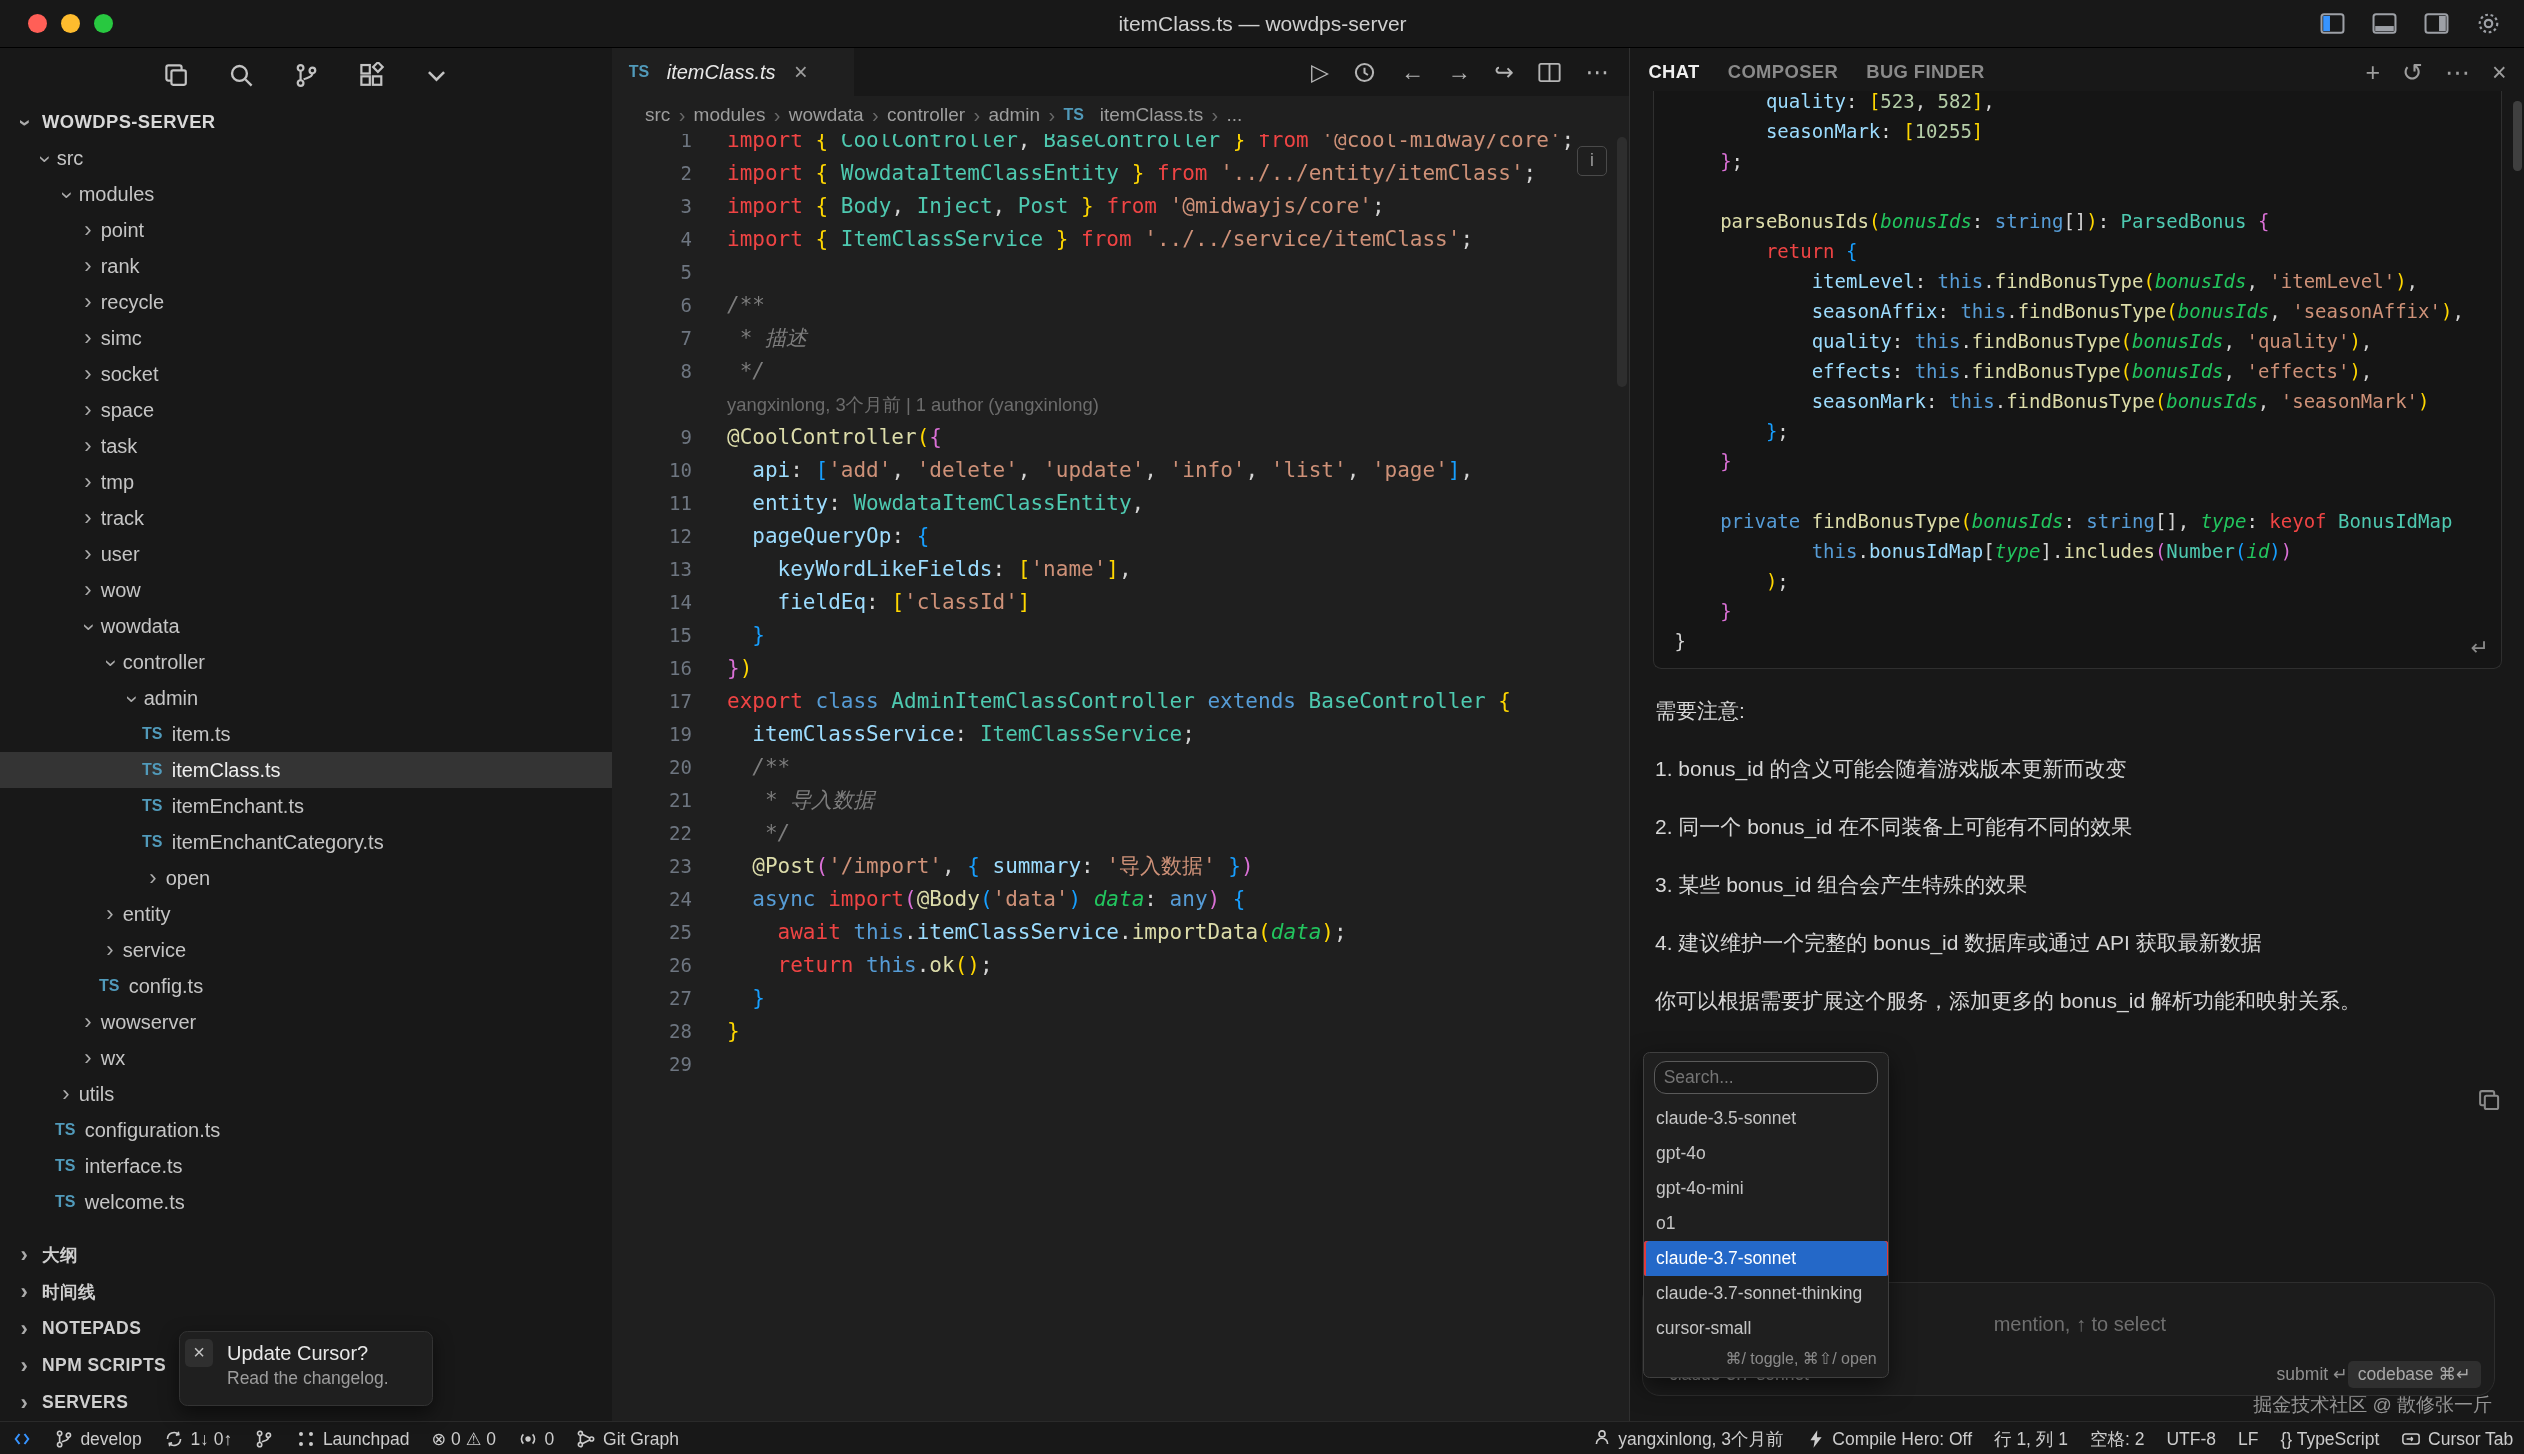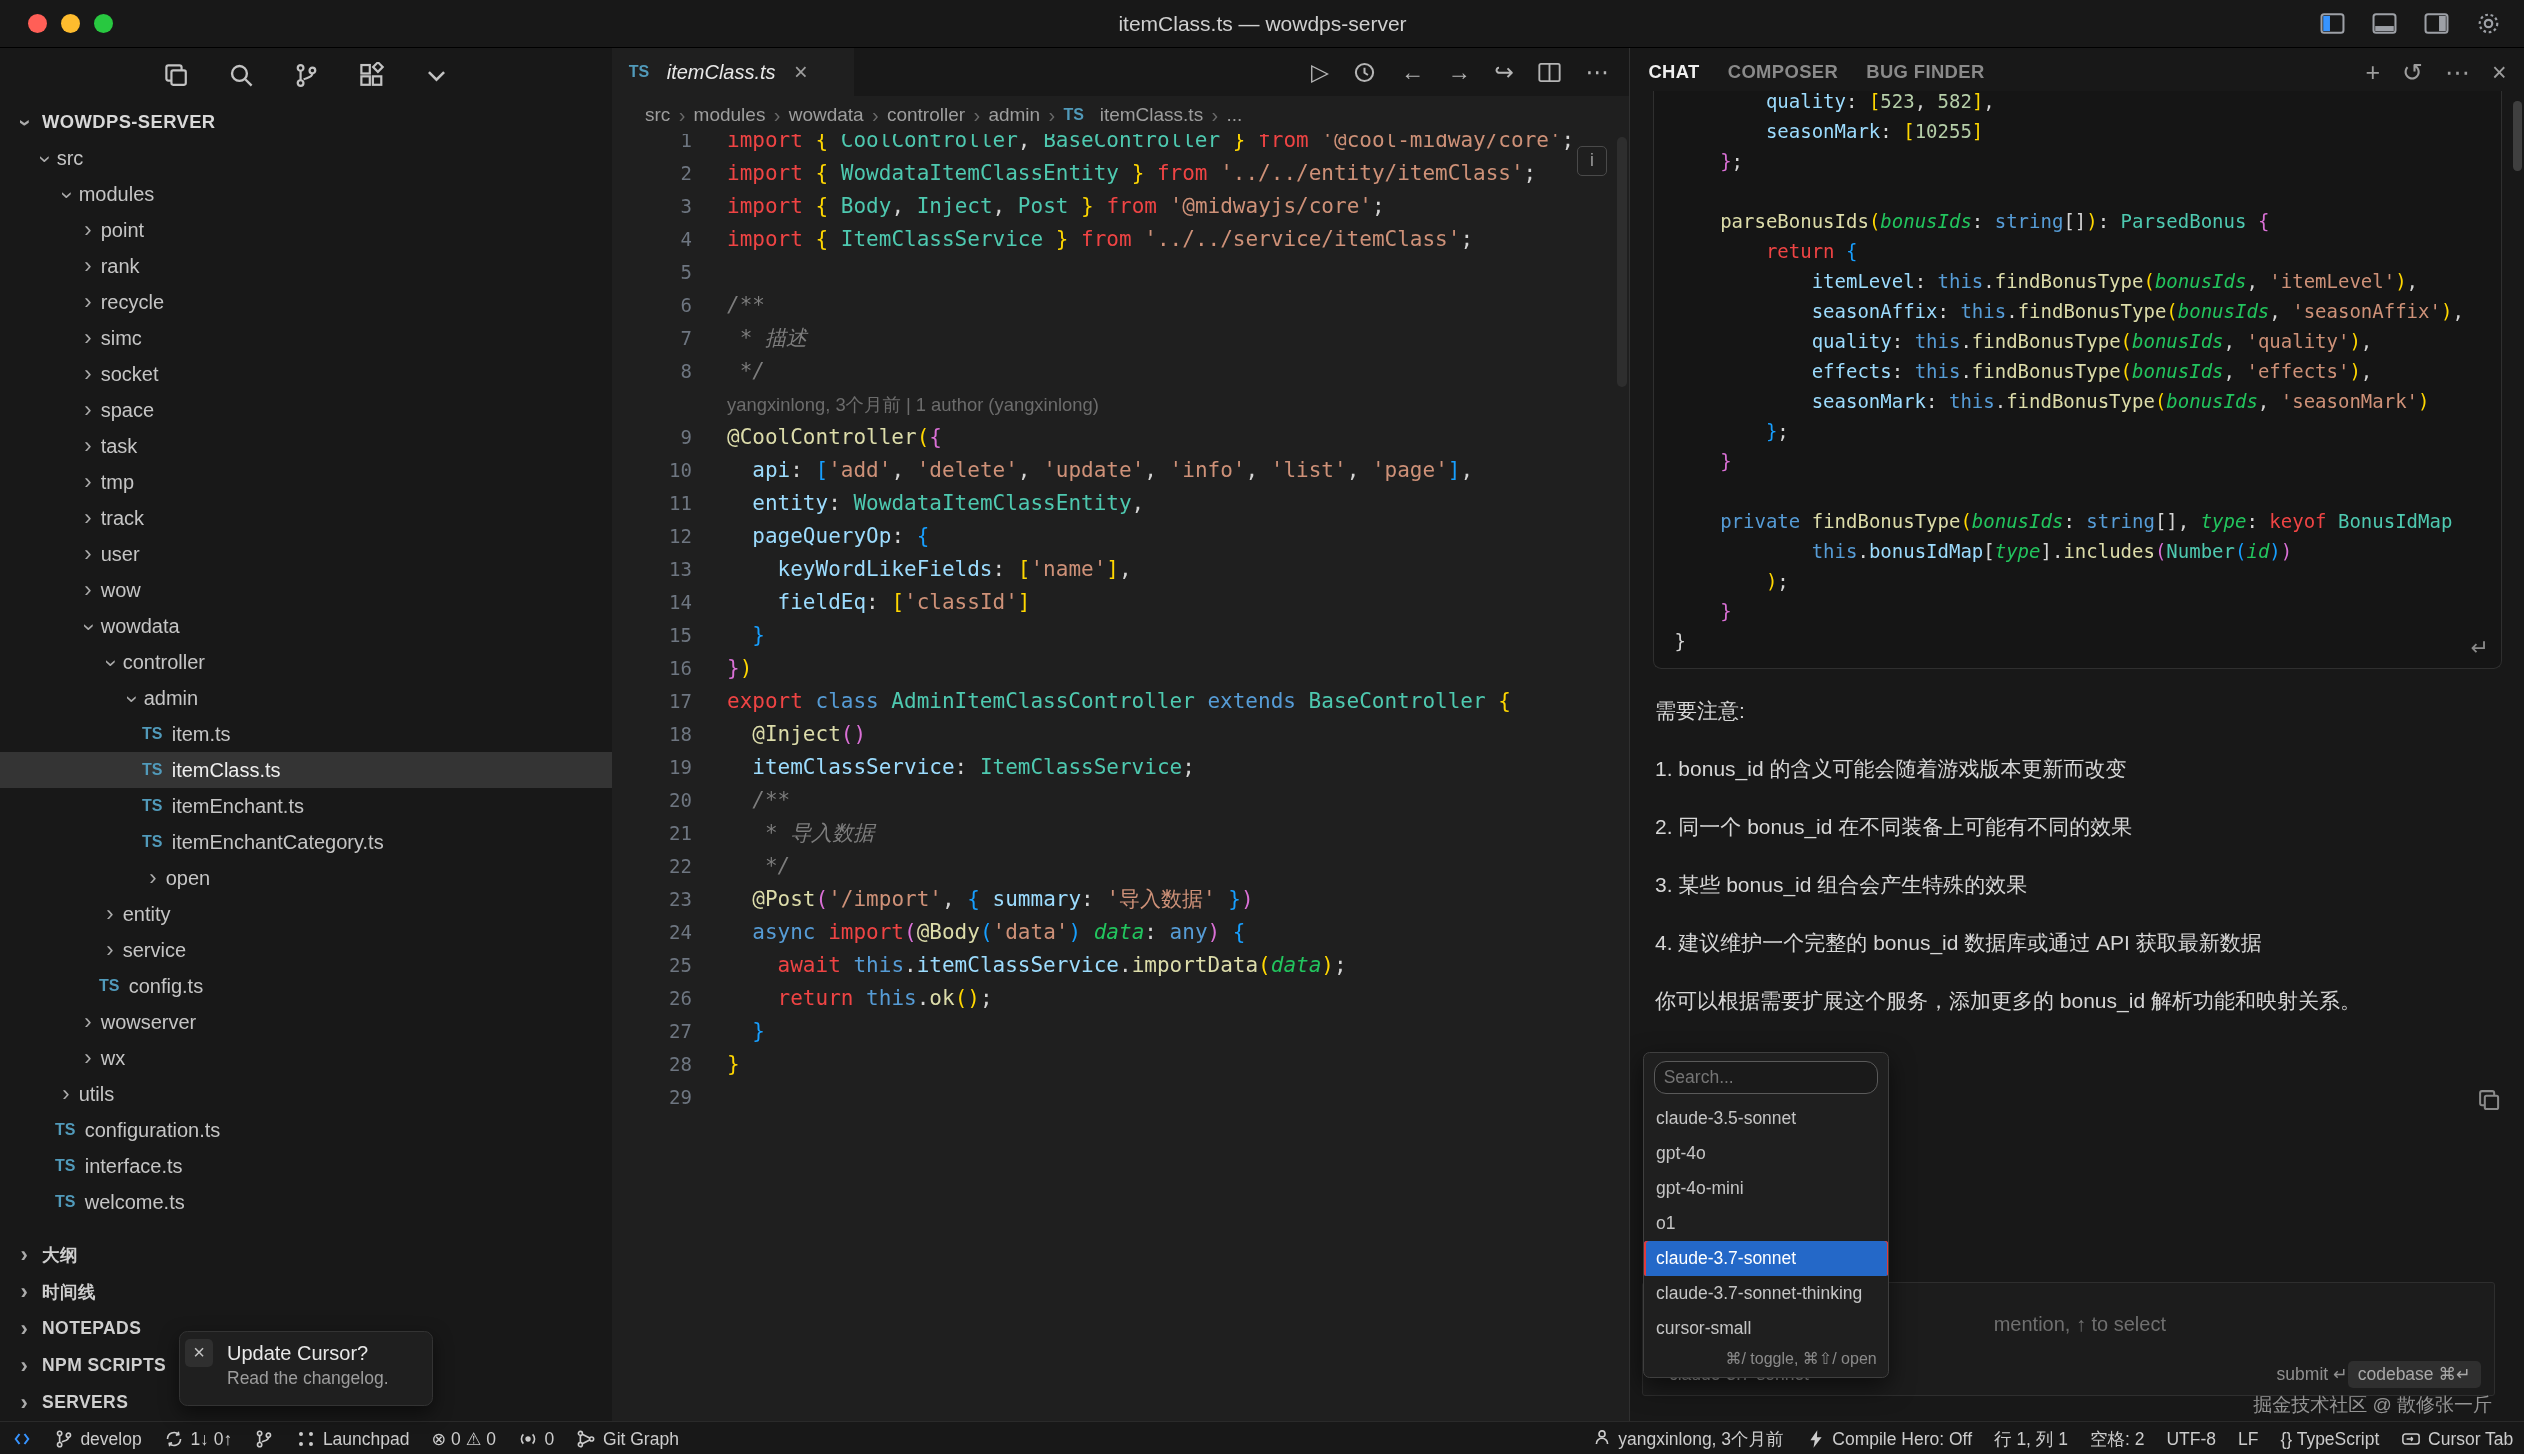--- a/index.html
+++ b/index.html
@@ -90,21 +90,21 @@
   .chatcode .cline{height:30px;line-height:30px;font-size:19px;}
   .chatcode .cline:first-child{margin-top:-13.4px;}
   .blockcorner{position:absolute;right:11.7px;bottom:6.7px;color:#8a8a8a;font-size:22px;cursor:pointer;}
   .notes{padding:28px 28px 0 25px;}
   .notes p{margin:0 0 30px 0;font-size:21px;color:#d6d6d6;}
   .copyic{position:absolute;right:23.4px;width:25px;height:25px;color:#8a8a8a;cursor:pointer;}
   .chatscroll{position:absolute;right:3.3px;top:53px;width:8.3px;height:70px;background:#3f3f3f;border-radius:4.2px;}
 
   
   .inputbox{position:absolute;left:11.7px;right:30px;top:1234px;height:112px;
-    border:1.7px solid #2e2e2e;border-radius:3px;background:#1c1c1c;}
+    border:1.7px solid #2e2e2e;border-radius:18px;background:#1c1c1c;}
   .hint{position:absolute;left:351px;top:30px;font-size:20px;color:#6f6f6f;}
   .inputcontrols{position:absolute;left:0;right:0;bottom:6.7px;display:flex;align-items:center;padding:0 13.4px;}
   .modelpick{display:flex;align-items:center;gap:6.7px;color:#9d9d9d;font-size:17.5px;cursor:pointer;}
   .chevup{display:inline-block;transform:rotate(-90deg);font-size:18.4px;color:#9d9d9d;}
   .inputright{margin-left:auto;display:flex;align-items:center;}
   .submit{color:#8f8f8f;font-size:17.5px;cursor:pointer;}
   .codebasechip{background:#2f2f2f;border-radius:5px;padding:3.3px 10px;color:#a8a8a8;font-size:17.5px;cursor:pointer;}
   .watermark{position:absolute;right:33px;bottom:3.3px;font-size:19px;color:#949494;}
 
   
@@ -420,21 +420,20 @@
           <div class="cline"><span class="lnum"></span><span class="ltxt blame">yangxinlong, 3个月前 | 1 author (yangxinlong)</span></div>
           <div class="cline"><span class="lnum">9</span><span class="ltxt"><span class="tk-f">@CoolController</span><span class="tk-b1">(</span><span class="tk-b2">{</span></span></div>
           <div class="cline"><span class="lnum">10</span><span class="ltxt"><span class="tk-d">  </span><span class="tk-p">api</span><span class="tk-d">: </span><span class="tk-b3">[</span><span class="tk-str">'add'</span><span class="tk-d">, </span><span class="tk-str">'delete'</span><span class="tk-d">, </span><span class="tk-str">'update'</span><span class="tk-d">, </span><span class="tk-str">'info'</span><span class="tk-d">, </span><span class="tk-str">'list'</span><span class="tk-d">, </span><span class="tk-str">'page'</span><span class="tk-b3">]</span><span class="tk-d">,</span></span></div>
           <div class="cline"><span class="lnum">11</span><span class="ltxt"><span class="tk-d">  </span><span class="tk-p">entity</span><span class="tk-d">: </span><span class="tk-t">WowdataItemClassEntity</span><span class="tk-d">,</span></span></div>
           <div class="cline"><span class="lnum">12</span><span class="ltxt"><span class="tk-d">  </span><span class="tk-p">pageQueryOp</span><span class="tk-d">: </span><span class="tk-b3">{</span></span></div>
           <div class="cline"><span class="lnum">13</span><span class="ltxt"><span class="tk-d">    </span><span class="tk-p">keyWordLikeFields</span><span class="tk-d">: </span><span class="tk-b1">[</span><span class="tk-str">'name'</span><span class="tk-b1">]</span><span class="tk-d">,</span></span></div>
           <div class="cline"><span class="lnum">14</span><span class="ltxt"><span class="tk-d">    </span><span class="tk-p">fieldEq</span><span class="tk-d">: </span><span class="tk-b1">[</span><span class="tk-str">'classId'</span><span class="tk-b1">]</span></span></div>
           <div class="cline"><span class="lnum">15</span><span class="ltxt"><span class="tk-d">  </span><span class="tk-b3">}</span></span></div>
           <div class="cline"><span class="lnum">16</span><span class="ltxt"><span class="tk-b2">}</span><span class="tk-b1">)</span></span></div>
           <div class="cline"><span class="lnum">17</span><span class="ltxt"><span class="tk-k">export</span><span class="tk-s"> class</span><span class="tk-t"> AdminItemClassController</span><span class="tk-s"> extends</span><span class="tk-t"> BaseController</span><span class="tk-d"> </span><span class="tk-b1">{</span></span></div>
-          <div class="cline"><span class="lnum">18</span><span class="ltxt"><span class="tk-d">  </span><span class="tk-f">@Inject</span><span class="tk-b2">()</span></span></div>
           <div class="cline"><span class="lnum">19</span><span class="ltxt"><span class="tk-d">  </span><span class="tk-p">itemClassService</span><span class="tk-d">: </span><span class="tk-t">ItemClassService</span><span class="tk-d">;</span></span></div>
           <div class="cline"><span class="lnum">20</span><span class="ltxt"><span class="tk-d">  </span><span class="tk-c">/**</span></span></div>
           <div class="cline"><span class="lnum">21</span><span class="ltxt"><span class="tk-c">   * 导入数据</span></span></div>
           <div class="cline"><span class="lnum">22</span><span class="ltxt"><span class="tk-c">   */</span></span></div>
           <div class="cline"><span class="lnum">23</span><span class="ltxt"><span class="tk-d">  </span><span class="tk-f">@Post</span><span class="tk-b2">(</span><span class="tk-str">'/import'</span><span class="tk-d">, </span><span class="tk-b3">{ </span><span class="tk-p">summary</span><span class="tk-d">: </span><span class="tk-str">'导入数据'</span><span class="tk-b3"> }</span><span class="tk-b2">)</span></span></div>
           <div class="cline"><span class="lnum">24</span><span class="ltxt"><span class="tk-d">  </span><span class="tk-s">async</span><span class="tk-k"> import</span><span class="tk-b2">(</span><span class="tk-f">@Body</span><span class="tk-b3">(</span><span class="tk-str">'data'</span><span class="tk-b3">)</span><span class="tk-pa"> data</span><span class="tk-d">: </span><span class="tk-s">any</span><span class="tk-b2">)</span><span class="tk-d"> </span><span class="tk-b3">{</span></span></div>
           <div class="cline"><span class="lnum">25</span><span class="ltxt"><span class="tk-d">    </span><span class="tk-k">await</span><span class="tk-d"> </span><span class="tk-th">this</span><span class="tk-d">.</span><span class="tk-p">itemClassService</span><span class="tk-d">.</span><span class="tk-f">importData</span><span class="tk-b1">(</span><span class="tk-pa">data</span><span class="tk-b1">)</span><span class="tk-d">;</span></span></div>
           <div class="cline"><span class="lnum">26</span><span class="ltxt"><span class="tk-d">    </span><span class="tk-k">return</span><span class="tk-d"> </span><span class="tk-th">this</span><span class="tk-d">.</span><span class="tk-f">ok</span><span class="tk-b1">()</span><span class="tk-d">;</span></span></div>
           <div class="cline"><span class="lnum">27</span><span class="ltxt"><span class="tk-d">  </span><span class="tk-b3">}</span></span></div>
           <div class="cline"><span class="lnum">28</span><span class="ltxt"><span class="tk-b1">}</span></span></div>

